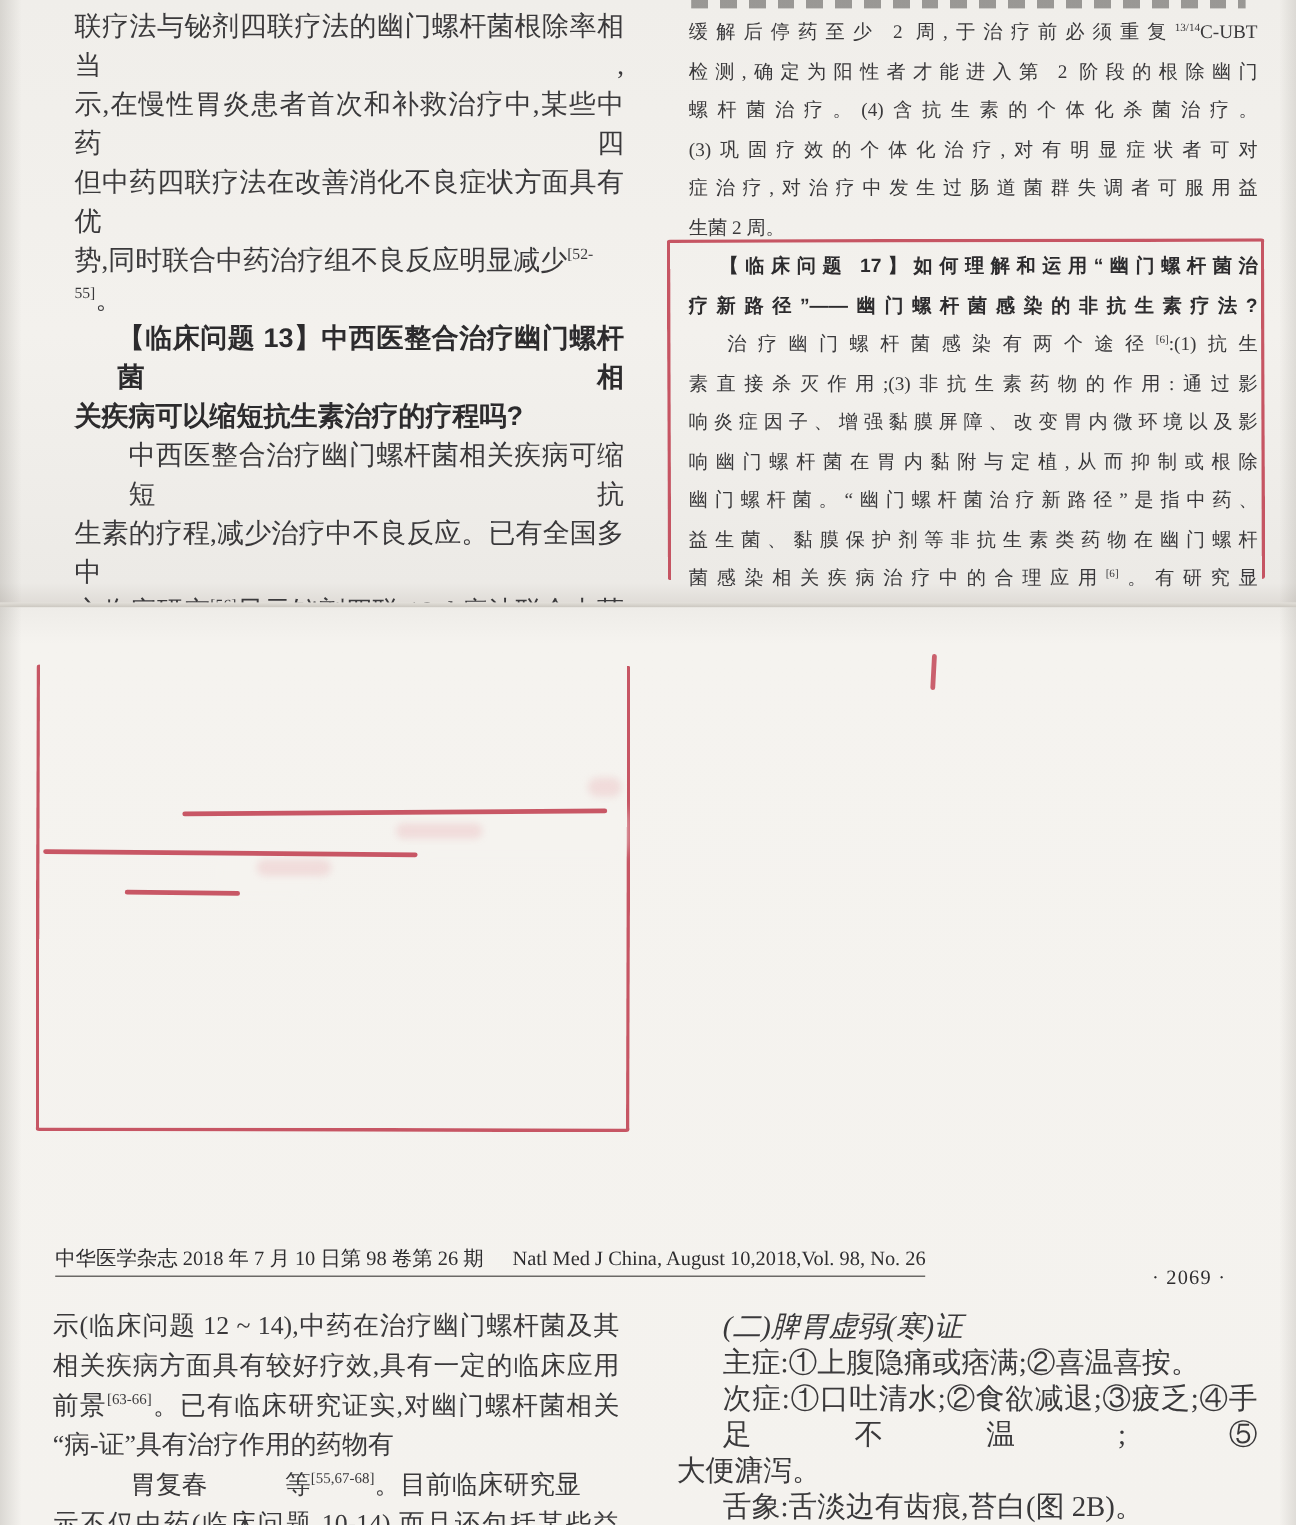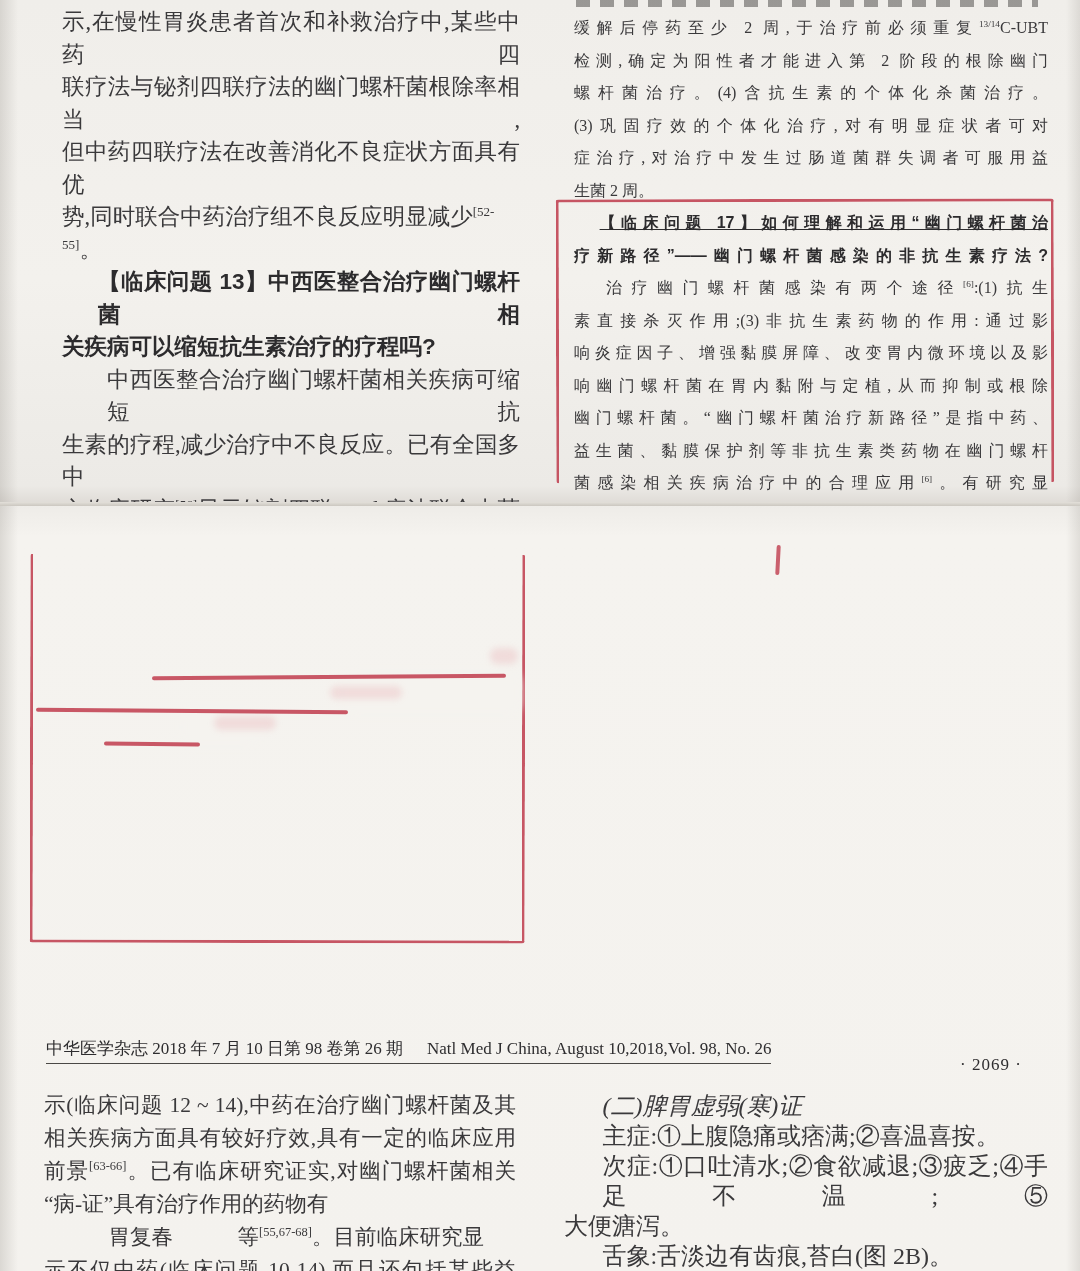--- a/index.html
+++ b/index.html
@@ -58,22 +58,22 @@
   #sm1{left:330px;top:686px;width:72px;height:13px;}
   #sm2{left:490px;top:648px;width:28px;height:16px;}
   #sm3{left:214px;top:716px;width:62px;height:14px;}
 </style>
 </head>
 <body>
 
 <div id="page1" class="frag">
   <div id="clip1"></div>
   <div id="p1l" class="col">
+      <div class="ln j">联疗法与铋剂四联疗法的幽门螺杆菌根除率相当,</div>
       <div class="ln j">示,在慢性胃炎患者首次和补救治疗中,某些中药四</div>
-      <div class="ln j">联疗法与铋剂四联疗法的幽门螺杆菌根除率相当,</div>
       <div class="ln j">但中药四联疗法在改善消化不良症状方面具有优</div>
       <div class="ln ">势,同时联合中药治疗组不良反应明显减少<sup>[52-55]</sup>。</div>
       <div class="ln j b" style="padding-left: 1.6em;">【临床问题 13】中西医整合治疗幽门螺杆菌相</div>
       <div class="ln b">关疾病可以缩短抗生素治疗的疗程吗?</div>
       <div class="ln j" style="padding-left: 2em;">中西医整合治疗幽门螺杆菌相关疾病可缩短抗</div>
       <div class="ln j">生素的疗程,减少治疗中不良反应。已有全国多中</div>
       <div class="ln j">心临床研究<sup>[56]</sup>显示铋剂四联 10 d 疗法联合中药在</div>
       <div class="ln j">幽门螺杆菌相关疾病的补救治疗中获得很好的疗</div>
       <div class="ln j">效,不仅减少了抗生素用量,而且获得了非常理想的</div>
       <div class="ln ">幽门螺杆菌根除率。</div>
@@ -81,21 +81,21 @@
       <div class="ln j b">合中药治疗幽门螺杆菌相关疾病时,其根除率是否</div>
       <div class="ln b">优于单用疗程 14 d 的铋剂四联疗法?</div>
     </div>
   <div id="p1r" class="col">
       <div class="ln j">缓解后停药至少 2 周,于治疗前必须重复<sup>13/14</sup>C-UBT</div>
       <div class="ln j">检测,确定为阳性者才能进入第 2 阶段的根除幽门</div>
       <div class="ln j">螺杆菌治疗。(4)含抗生素的个体化杀菌治疗。</div>
       <div class="ln j">(3)巩固疗效的个体化治疗,对有明显症状者可对</div>
       <div class="ln j">症治疗,对治疗中发生过肠道菌群失调者可服用益</div>
       <div class="ln ">生菌 2 周。</div>
-      <div class="ln j b" style="padding-left: 1.6em; text-decoration: underline;">【临床问题 17】如何理解和运用“幽门螺杆菌治</div>
+      <div class="ln j b" style="padding-left: 1.6em;">【临床问题 17】如何理解和运用“幽门螺杆菌治</div>
       <div class="ln j b">疗新路径”——幽门螺杆菌感染的非抗生素疗法?</div>
       <div class="ln j" style="padding-left: 2em;">治疗幽门螺杆菌感染有两个途径<sup>[6]</sup>:(1)抗生</div>
       <div class="ln j">素直接杀灭作用;(3)非抗生素药物的作用:通过影</div>
       <div class="ln j">响炎症因子、增强黏膜屏障、改变胃内微环境以及影</div>
       <div class="ln j">响幽门螺杆菌在胃内黏附与定植,从而抑制或根除</div>
       <div class="ln j">幽门螺杆菌。“幽门螺杆菌治疗新路径”是指中药、</div>
       <div class="ln j">益生菌、黏膜保护剂等非抗生素类药物在幽门螺杆</div>
       <div class="ln j">菌感染相关疾病治疗中的合理应用<sup>[6]</sup>。有研究显</div>
     </div>
 </div>

